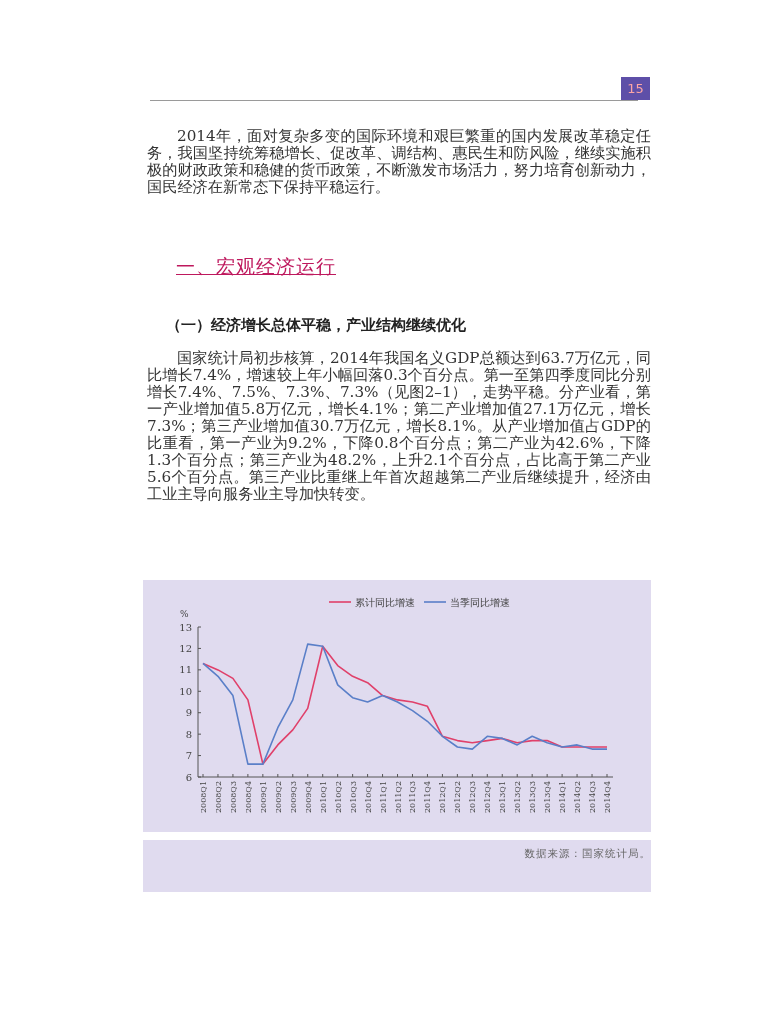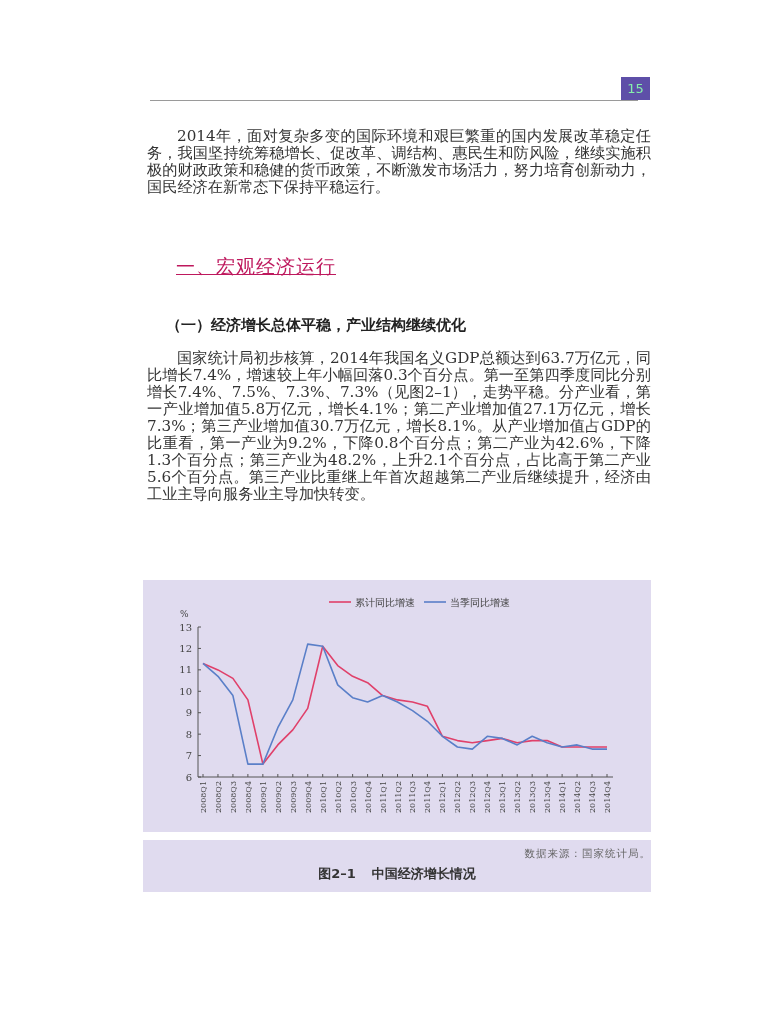--- a/index.html
+++ b/index.html
@@ -1,21 +1,21 @@
 <!DOCTYPE html>
 <html><head>
 <meta charset="utf-8">
 <style>
   html,body{margin:0;padding:0;background:#ffffff;}
   body{width:760px;height:1024px;position:relative;overflow:hidden;font-family:"DejaVu Serif","Liberation Serif",serif;color:#333;}
   .header{position:absolute;left:150px;top:74px;width:500px;height:26px;}
   .header .chapter{position:absolute;left:8px;top:4px;font-size:13px;color:#555;letter-spacing:1px;font-family:"DejaVu Serif",serif;}
   .header .chapter span{margin-right:14px;}
   .header .rule{position:absolute;left:0;right:12px;top:26px;height:1px;background:#9a9a9a;}
-  .pagenum{position:absolute;left:621px;top:77px;width:29px;height:23px;background:#5e4fa8;color:#86efac;font-family:"DejaVu Sans",sans-serif;font-size:13px;text-align:center;line-height:23px;}
+  .pagenum{position:absolute;left:621px;top:77px;width:29px;height:23px;background:#5e4fa8;color:#fca5a5;font-family:"DejaVu Sans",sans-serif;font-size:13px;text-align:center;line-height:23px;}
   .para{position:absolute;left:147px;width:504px;font-size:15.2px;line-height:17px;color:#333;text-align:justify;text-justify:inter-character;}
   .para .indent{display:inline-block;width:30px;}
   .h1{position:absolute;left:176px;top:254px;font-size:19px;color:#be185d;font-family:"DejaVu Sans",sans-serif;letter-spacing:1px;text-decoration:underline;}
   .h2{position:absolute;left:166px;top:316px;font-size:15px;color:#222;font-weight:bold;}
   .chart-panel{position:absolute;left:143px;top:580px;width:508px;height:252px;background:#e0dbef;}
   .caption-panel{position:absolute;left:143px;top:840px;width:508px;height:52px;background:#e0dbef;}
   .caption-panel .source{position:absolute;left:0;right:0;top:7px;text-align:right;font-size:10.5px;color:#666;letter-spacing:1px;}
   .caption-panel .figtitle{position:absolute;left:0;right:0;top:25px;text-align:center;font-size:13px;color:#333;font-family:"DejaVu Sans",sans-serif;font-weight:bold;}
   .caption-panel .figtitle span.num{margin-right:16px;}
   svg text{font-family:"DejaVu Serif",serif;}
@@ -116,14 +116,13 @@
       <polyline points="60.0,83.4 75.0,96.3 89.9,115.6 104.9,184.1 119.9,184.1 134.8,147.7 149.8,119.9 164.7,64.1 179.7,66.3 194.7,104.9 209.6,117.7 224.6,122.0 239.6,115.6 254.5,122.0 269.5,130.6 284.4,141.3 299.4,156.3 314.4,167.0 329.3,169.1 344.3,156.3 359.3,158.4 374.2,164.9 389.2,156.3 404.1,162.7 419.1,167.0 434.1,164.9 449.0,169.1 464.0,169.1" fill="none" stroke="#5a7fc8" stroke-width="1.6" stroke-linejoin="round"></polyline>
       <line x1="186" y1="22" x2="208" y2="22" stroke="#e0406a" stroke-width="1.6"></line>
       <text x="212" y="25.5" font-size="10" fill="#444">累计同比增速</text>
       <line x1="281" y1="22" x2="303" y2="22" stroke="#5a7fc8" stroke-width="1.6"></line>
       <text x="307" y="25.5" font-size="10" fill="#444">当季同比增速</text>
     </svg>
 </div>
 
 <div class="caption-panel">
   <div class="source">数据来源：国家统计局。</div>
-  <div class="figtitle"><span class="num">图2–1</span><span>中国经济增长情况</span></div>
 </div>
 
 </body></html>

